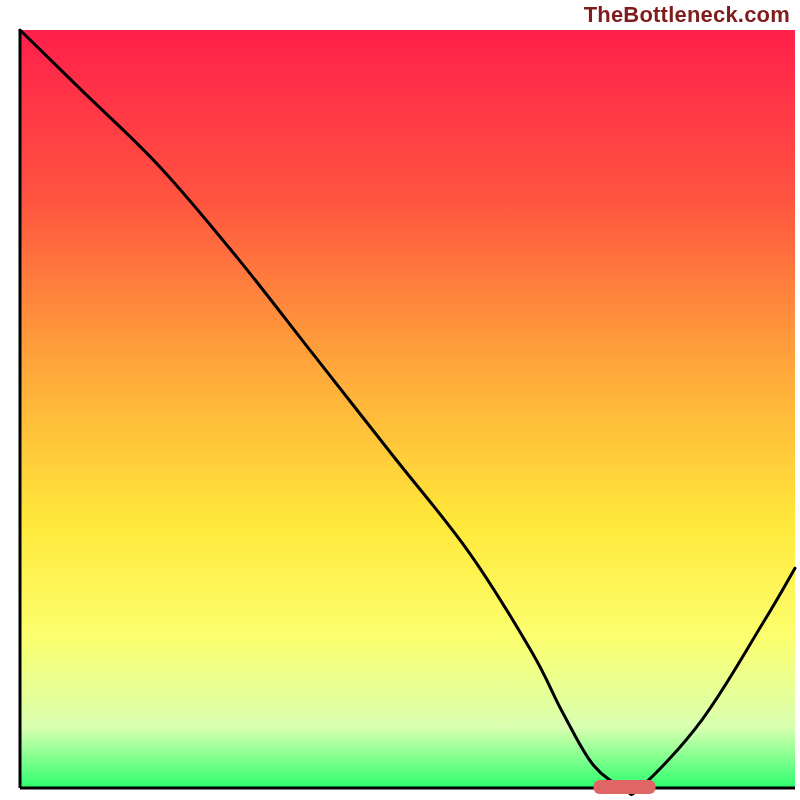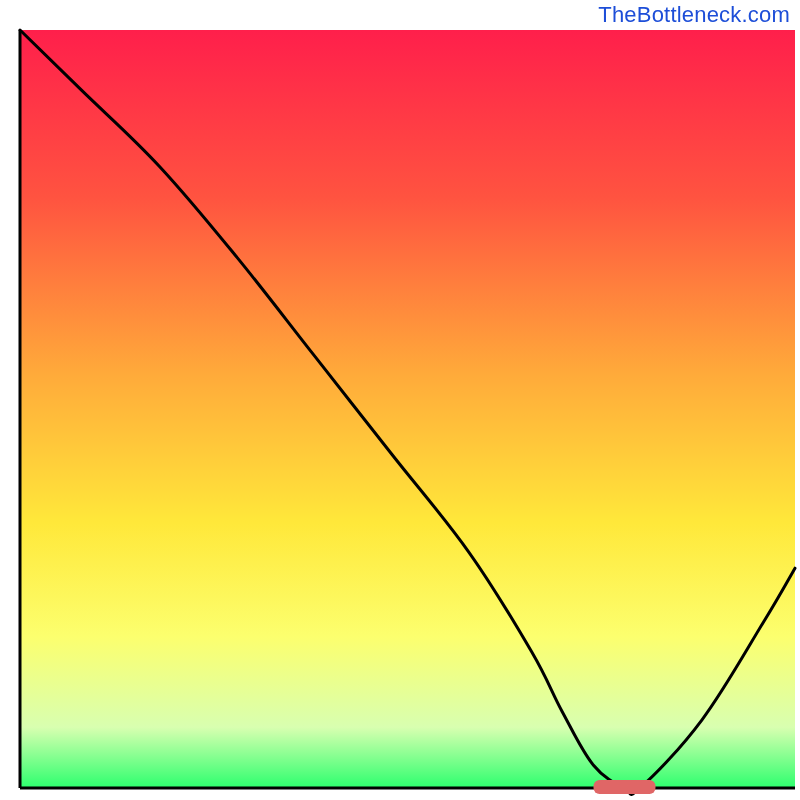--- a/index.html
+++ b/index.html
@@ -14,22 +14,22 @@
   .wrap {
     position: relative;
     width: 800px;
     height: 800px;
   }
   .watermark {
     position: absolute;
     top: 2px;
     right: 10px;
     font-size: 22px;
-    font-weight: 400;
-    color: #1d4ed8;
+    font-weight: 700;
+    color: #7f1d1d;
     letter-spacing: 0.2px;
   }
   svg {
     position: absolute;
     top: 0;
     left: 0;
   }
 </style>
 </head>
 <body>

